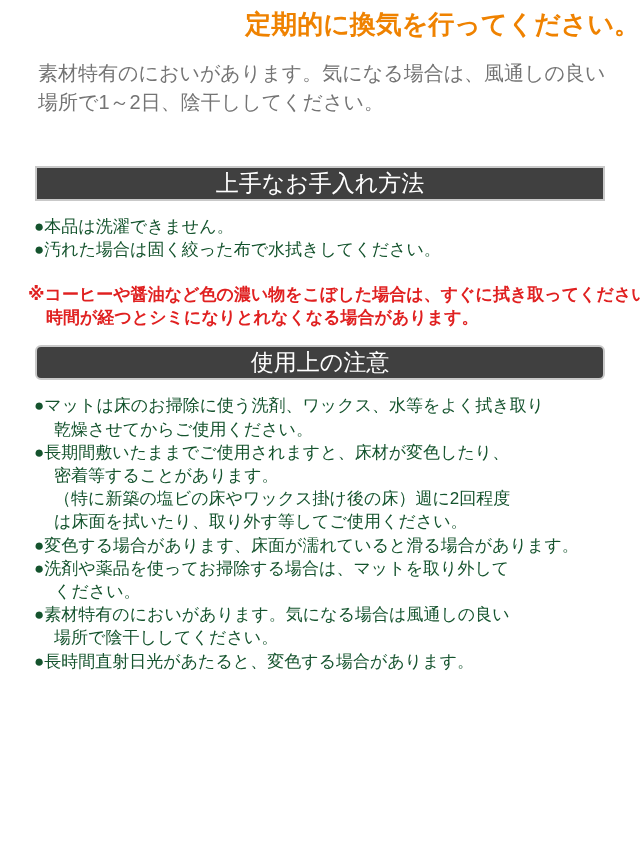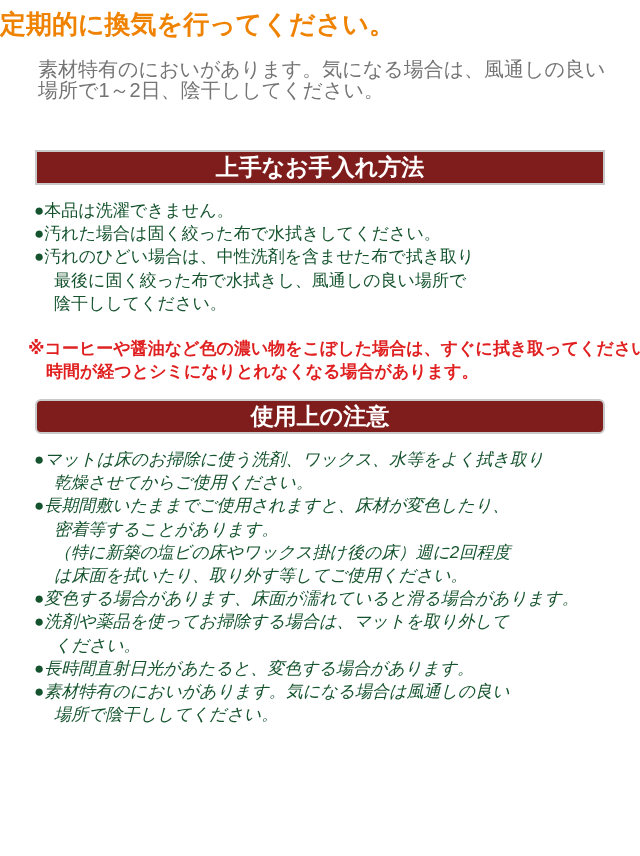--- a/index.html
+++ b/index.html
@@ -16,53 +16,53 @@
   .doc {
     width: 640px;
     height: 856px;
     position: relative;
   }
   .title {
     margin: 6px 0 0 0;
     font-size: 26px;
     font-weight: bold;
     line-height: 36px;
-    text-align: left;
+    text-align: right;
     color: #ef8200;
   }
   .intro {
     margin: 17px 30px 0 38px;
     font-size: 20px;
-    line-height: 21px;
+    line-height: 29px;
     color: #747474;
     white-space: pre;
   }
   .bar {
     margin: 0 35px;
     height: 31px;
     line-height: 31px;
-    background: #7f1d1d;
+    background: #404040;
     border: 2px solid #c9c9c9;
     text-align: center;
     color: #ffffff;
     font-size: 23px;
-    font-weight: bold;
+    font-weight: normal;
   }
   .bar-care { margin-top: 49px; }
   .bar-usage { margin-top: 16px; border-radius: 6px; }
   .list {
     list-style: none;
     margin: 0;
     padding: 0;
     color: #14532d;
     font-size: 17px;
     line-height: 23.2px;
   }
   .list-care { margin: 14px 0 0 34px; }
-  .list-usage { margin: 14px 0 13px 34px; font-style: italic; }
+  .list-usage { margin: 14px 0 13px 34px; }
   .list li {
     padding-left: 20px;
     text-indent: -20px;
     white-space: pre;
   }
   .warning {
     margin: 22px 0 0 28px;
     padding-left: 18px;
     text-indent: -18px;
     font-size: 17px;
@@ -82,40 +82,37 @@
   <p class="intro">素材特有のにおいがあります。気になる場合は、風通しの良い
 場所で1～2日、陰干ししてください。</p>
 
   <div class="bar bar-care">
     <span>上手なお手入れ方法</span>
   </div>
 
   <ul class="list list-care">
     <li>●本品は洗濯できません。</li>
     <li>●汚れた場合は固く絞った布で水拭きしてください。</li>
-    <li>●汚れのひどい場合は、中性洗剤を含ませた布で拭き取り
-最後に固く絞った布で水拭きし、風通しの良い場所で
-陰干ししてください。</li>
   </ul>
 
   <p class="warning">※コーヒーや醤油など色の濃い物をこぼした場合は、すぐに拭き取ってください。
 時間が経つとシミになりとれなくなる場合があります。</p>
 
   <div class="bar bar-usage">
     <span>使用上の注意</span>
   </div>
 
   <ul class="list list-usage">
     <li>●マットは床のお掃除に使う洗剤、ワックス、水等をよく拭き取り
 乾燥させてからご使用ください。</li>
     <li>●長期間敷いたままでご使用されますと、床材が変色したり、
 密着等することがあります。
 （特に新築の塩ビの床やワックス掛け後の床）週に2回程度
 は床面を拭いたり、取り外す等してご使用ください。</li>
     <li>●変色する場合があります、床面が濡れていると滑る場合があります。</li>
     <li>●洗剤や薬品を使ってお掃除する場合は、マットを取り外して
 ください。</li>
-    <li>●長時間直射日光があたると、変色する場合があります。</li>
     <li>●素材特有のにおいがあります。気になる場合は風通しの良い
 場所で陰干ししてください。</li>
+    <li>●長時間直射日光があたると、変色する場合があります。</li>
   </ul>
 
 </div>
 
 </body></html>

